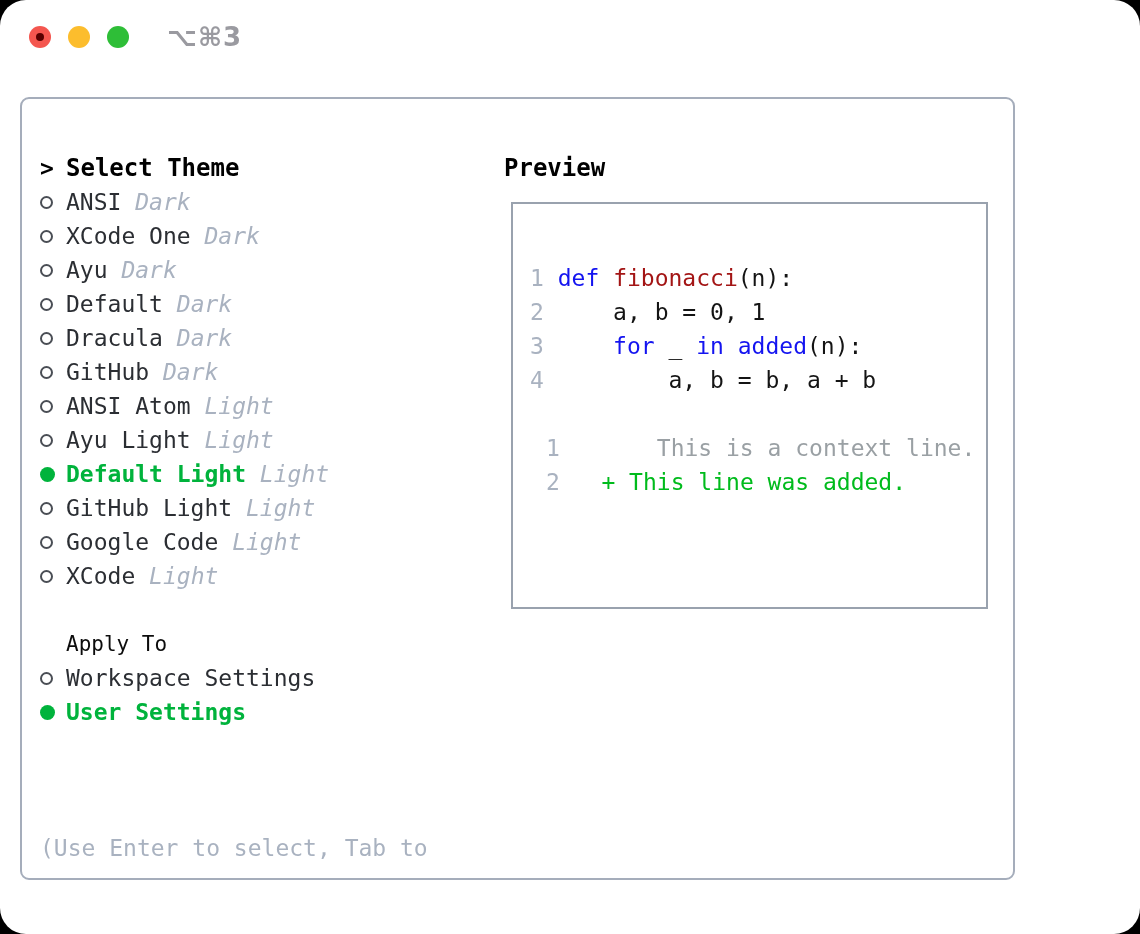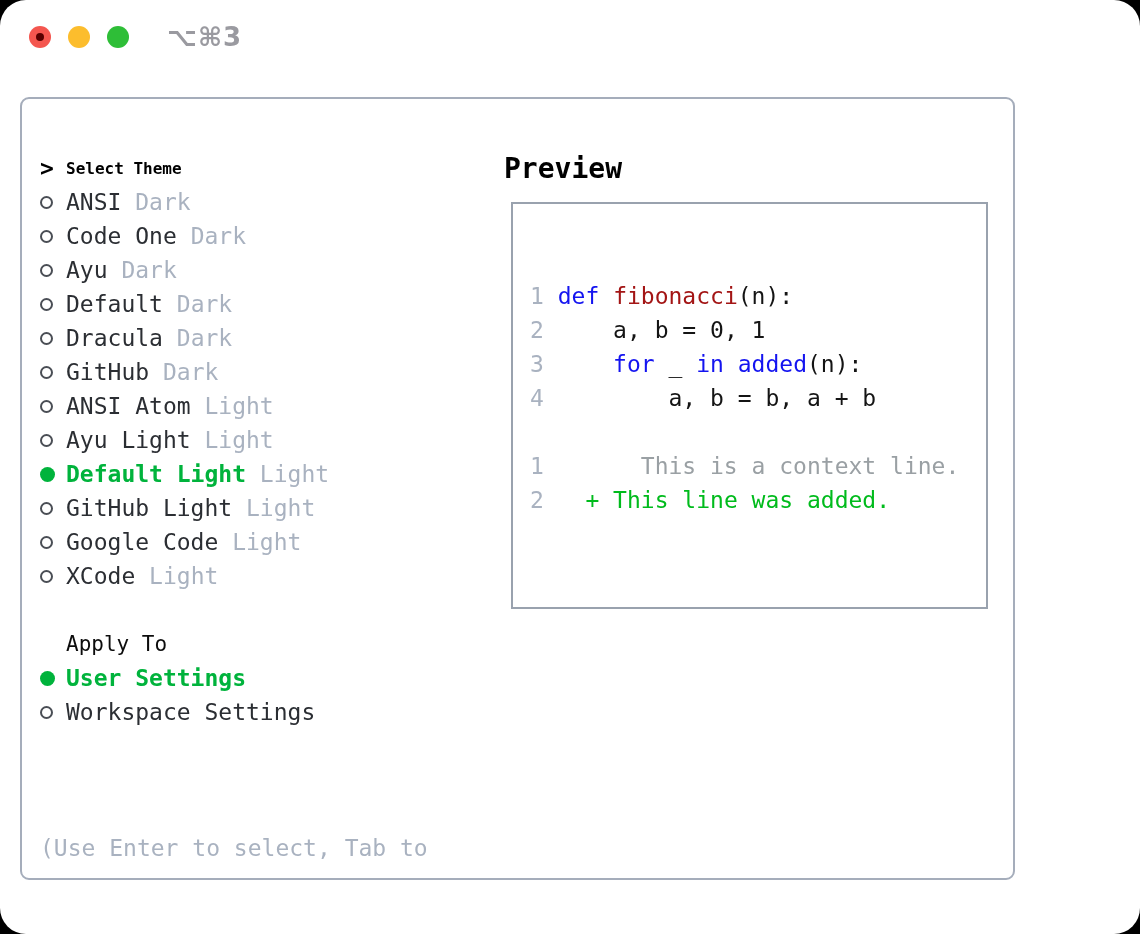--- a/index.html
+++ b/index.html
@@ -28,37 +28,37 @@
     border:2px solid var(--border-main); border-radius:9px; background:#fff;
   }
   .left-col  { position:absolute; left:18px; top:52px; width:450px; }
   .right-col { position:absolute; left:482px; top:52px; width:500px; }
 
   .row { height:34px; display:flex; align-items:center; font-size:23px; color:var(--item-text); }
   .marker { width:26px; display:flex; align-items:center; flex:none; }
   .caret { font-weight:bold; color:#000; font-size:23px; }
   .radio { width:13px; height:13px; border-radius:50%; border:2px solid #4a4e55; }
   .radio.on { width:15px; height:15px; border:none; background:var(--accent-green); }
-  .hdr { font-weight:bold; color:#000; font-size:16px; }
+  .hdr { font-weight:bold; color:#000; font-size:24px; }
   .theme-name { white-space:pre; }
   .row.selected .theme-name { color:var(--accent-green); }
-  .variant { color:var(--muted); white-space:pre; }
+  .variant { color:var(--muted); font-style:italic; white-space:pre; }
   .apply-hdr { margin-top:34px; height:34px; display:flex; align-items:center; font-size:21px; color:#0c0c0c; padding-left:26px; }
   .row.sel-green .apply-label { color:var(--accent-green);font-weight:bold; }
   .help { margin-top:34px; font-size:23px; line-height:34px; color:var(--muted); white-space:pre; }
 
   
-  .preview-hdr { height:34px; display:flex; align-items:center; font-weight:bold; font-size:28px; color:#000; }
+  .preview-hdr { height:34px; display:flex; align-items:center; font-weight:bold; font-size:24px; color:#000; }
   .preview-box {
     position:absolute; left:7px; top:51px; width:477px; height:407px;
     border:2px solid var(--border-preview); background:#fff;
-    padding:75px 0 0 17px; overflow:hidden;
+    padding:57px 0 0 17px; overflow:hidden;
   }
   .cl { height:34px; line-height:34px; font-size:23px; white-space:pre; }
-  .diff-group { margin-top:34px; }
+  .diff-group { margin-top:34px;margin-left:16px; }
   .seg-num   { color:var(--linenum); }
   .seg-plain { color:#141414; }
   .seg-code  { color:#141414; }
   .seg-kw    { color:var(--kw-blue); }
   .seg-fn    { color:var(--fn-red); }
   .seg-ctx   { color:var(--ctx-gray); }
   .seg-del   { color:var(--del-red); }
   .seg-add   { color:var(--add-green);text-align:right; }
 </style>
 </head>
@@ -91,21 +91,21 @@
             <span class="marker">
               <span class="radio"></span>
             </span>
             <span class="theme-name apply-label">ANSI</span>
             <span class="variant"> Dark</span>
           </div>
           <div class="row">
             <span class="marker">
               <span class="radio"></span>
             </span>
-            <span class="theme-name apply-label">Code One</span>
+            <span class="theme-name apply-label">XCode One</span>
             <span class="variant"> Dark</span>
           </div>
           <div class="row">
             <span class="marker">
               <span class="radio"></span>
             </span>
             <span class="theme-name apply-label">Ayu</span>
             <span class="variant"> Dark</span>
           </div>
           <div class="row">
@@ -168,31 +168,31 @@
             <span class="marker">
               <span class="radio"></span>
             </span>
             <span class="theme-name apply-label">XCode</span>
             <span class="variant"> Light</span>
           </div>
         </div>
 
       <div class="apply-hdr">Apply To</div>
       <div id="apply-list">
+          <div class="row">
+            <span class="marker">
+              <span class="radio"></span>
+            </span>
+            <span class="theme-name apply-label">Workspace Settings</span>
+          </div>
           <div class="row selected sel-green">
             <span class="marker">
               <span class="radio on"></span>
             </span>
             <span class="theme-name apply-label">User Settings</span>
-          </div>
-          <div class="row">
-            <span class="marker">
-              <span class="radio"></span>
-            </span>
-            <span class="theme-name apply-label">Workspace Settings</span>
           </div>
         </div>
 
       <div class="help">
         <div>(Use Enter to select, Tab to</div>
         <div>change focus)</div>
       </div>
     </div>
 
     <div class="right-col">

